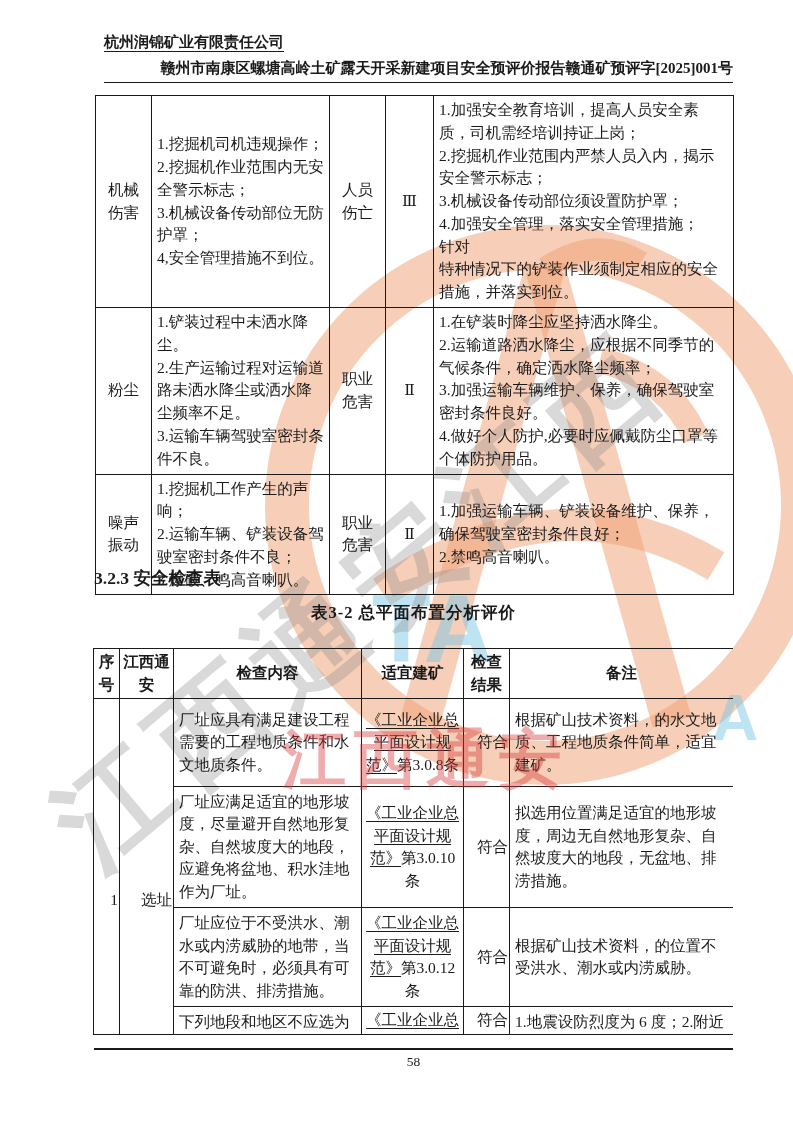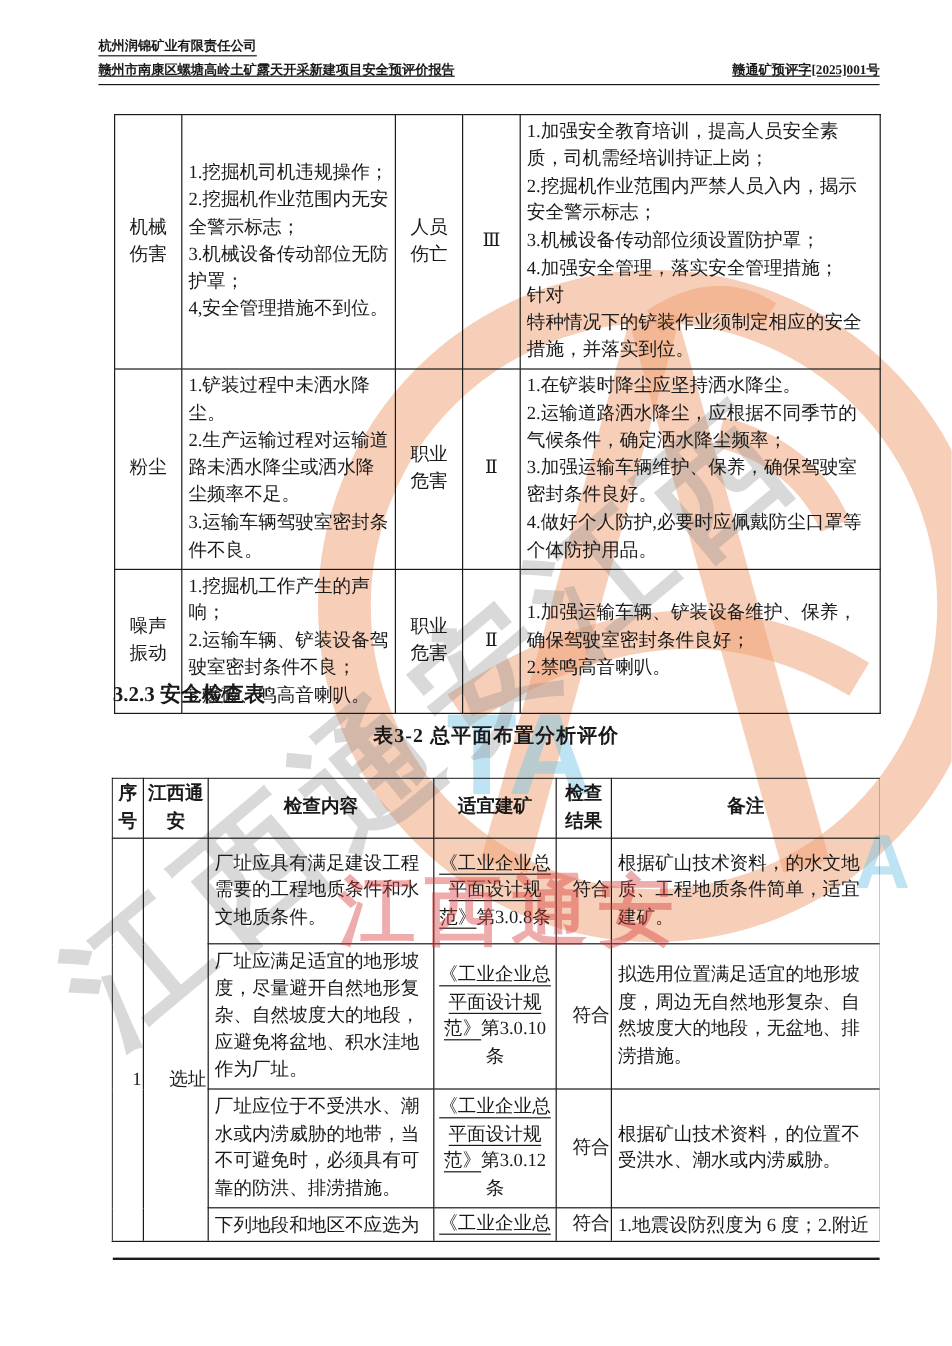--- a/index.html
+++ b/index.html
@@ -12,23 +12,23 @@
   
   .wm-under{position:absolute;inset:0;z-index:0;pointer-events:none;}
   .wm-over{position:absolute;inset:0;z-index:3;pointer-events:none;}
   .wm-red{
     position:absolute;left:282px;top:716px;
     font-size:64px;font-weight:bold;letter-spacing:8px;
     color:rgba(214,58,58,0.42);white-space:nowrap;
   }
   
   .content{position:absolute;inset:0;z-index:1;}
-  .hdr{position:absolute;left:82px;right:60px;top:31px;font-size:11px;font-weight:bold;line-height:1.5;}
+  .hdr{position:absolute;left:104px;right:60px;top:31px;font-size:15px;font-weight:bold;line-height:1.5;}
   .hdr-line1 span{border-bottom:1.5px solid #1a1a1a;padding-bottom:1px;}
-  .hdr-line2{display:flex;justify-content:space-between;border-bottom:1.5px solid #1a1a1a;padding-bottom:3px;margin-top:3px;text-decoration:underline;}
+  .hdr-line2{display:flex;justify-content:flex-end;border-bottom:1.5px solid #1a1a1a;padding-bottom:3px;margin-top:3px;}
   table{border-collapse:collapse;table-layout:fixed;}
   td,th{border:1.5px solid #1a1a1a;vertical-align:middle;font-weight:normal;}
   .t1{position:absolute;left:95px;top:95px;width:638px;font-size:15.5px;line-height:1.47;}
   .t1 .c-center{text-align:center;padding:2px;}
   .t1 .c-text{text-align:left;padding:3px 5px;margin-top:19px;}
   .ml{white-space:pre-line;}
   .sec-head{position:absolute;left:94px;top:566px;font-size:17.5px;font-weight:bold;}
   .tbl-caption{position:absolute;left:94px;right:60px;top:602px;text-align:center;font-size:16.5px;font-weight:bold;letter-spacing:1px;}
   .t2wrap{position:absolute;left:93px;top:648px;width:640px;height:386px;overflow:hidden;border-bottom:1.5px solid #1a1a1a;}
   .t2{width:640px;font-size:15.5px;line-height:1.45;}
@@ -181,19 +181,20 @@
         <td class="std" style="vertical-align:top"><span class="std-name">《工业企业总平面设计</span><span></span></td>
         <td class="c-center" style="vertical-align:top">符合</td>
         <td class="c-text" style="vertical-align:top">1.地震设防烈度为 6 度；2.附近没有泥石流、滑坡、流沙、</td>
       </tr>
     </tbody>
       </table>
   </div>
 
   <div class="ftr-rule"></div>
   <div class="ftr">
+    <span class="pageno">58</span>
   </div>
 
 </div>
 
 <div class="wm-over">
   <div class="wm-red">江西通安</div>
 </div>
 
 </body></html>

